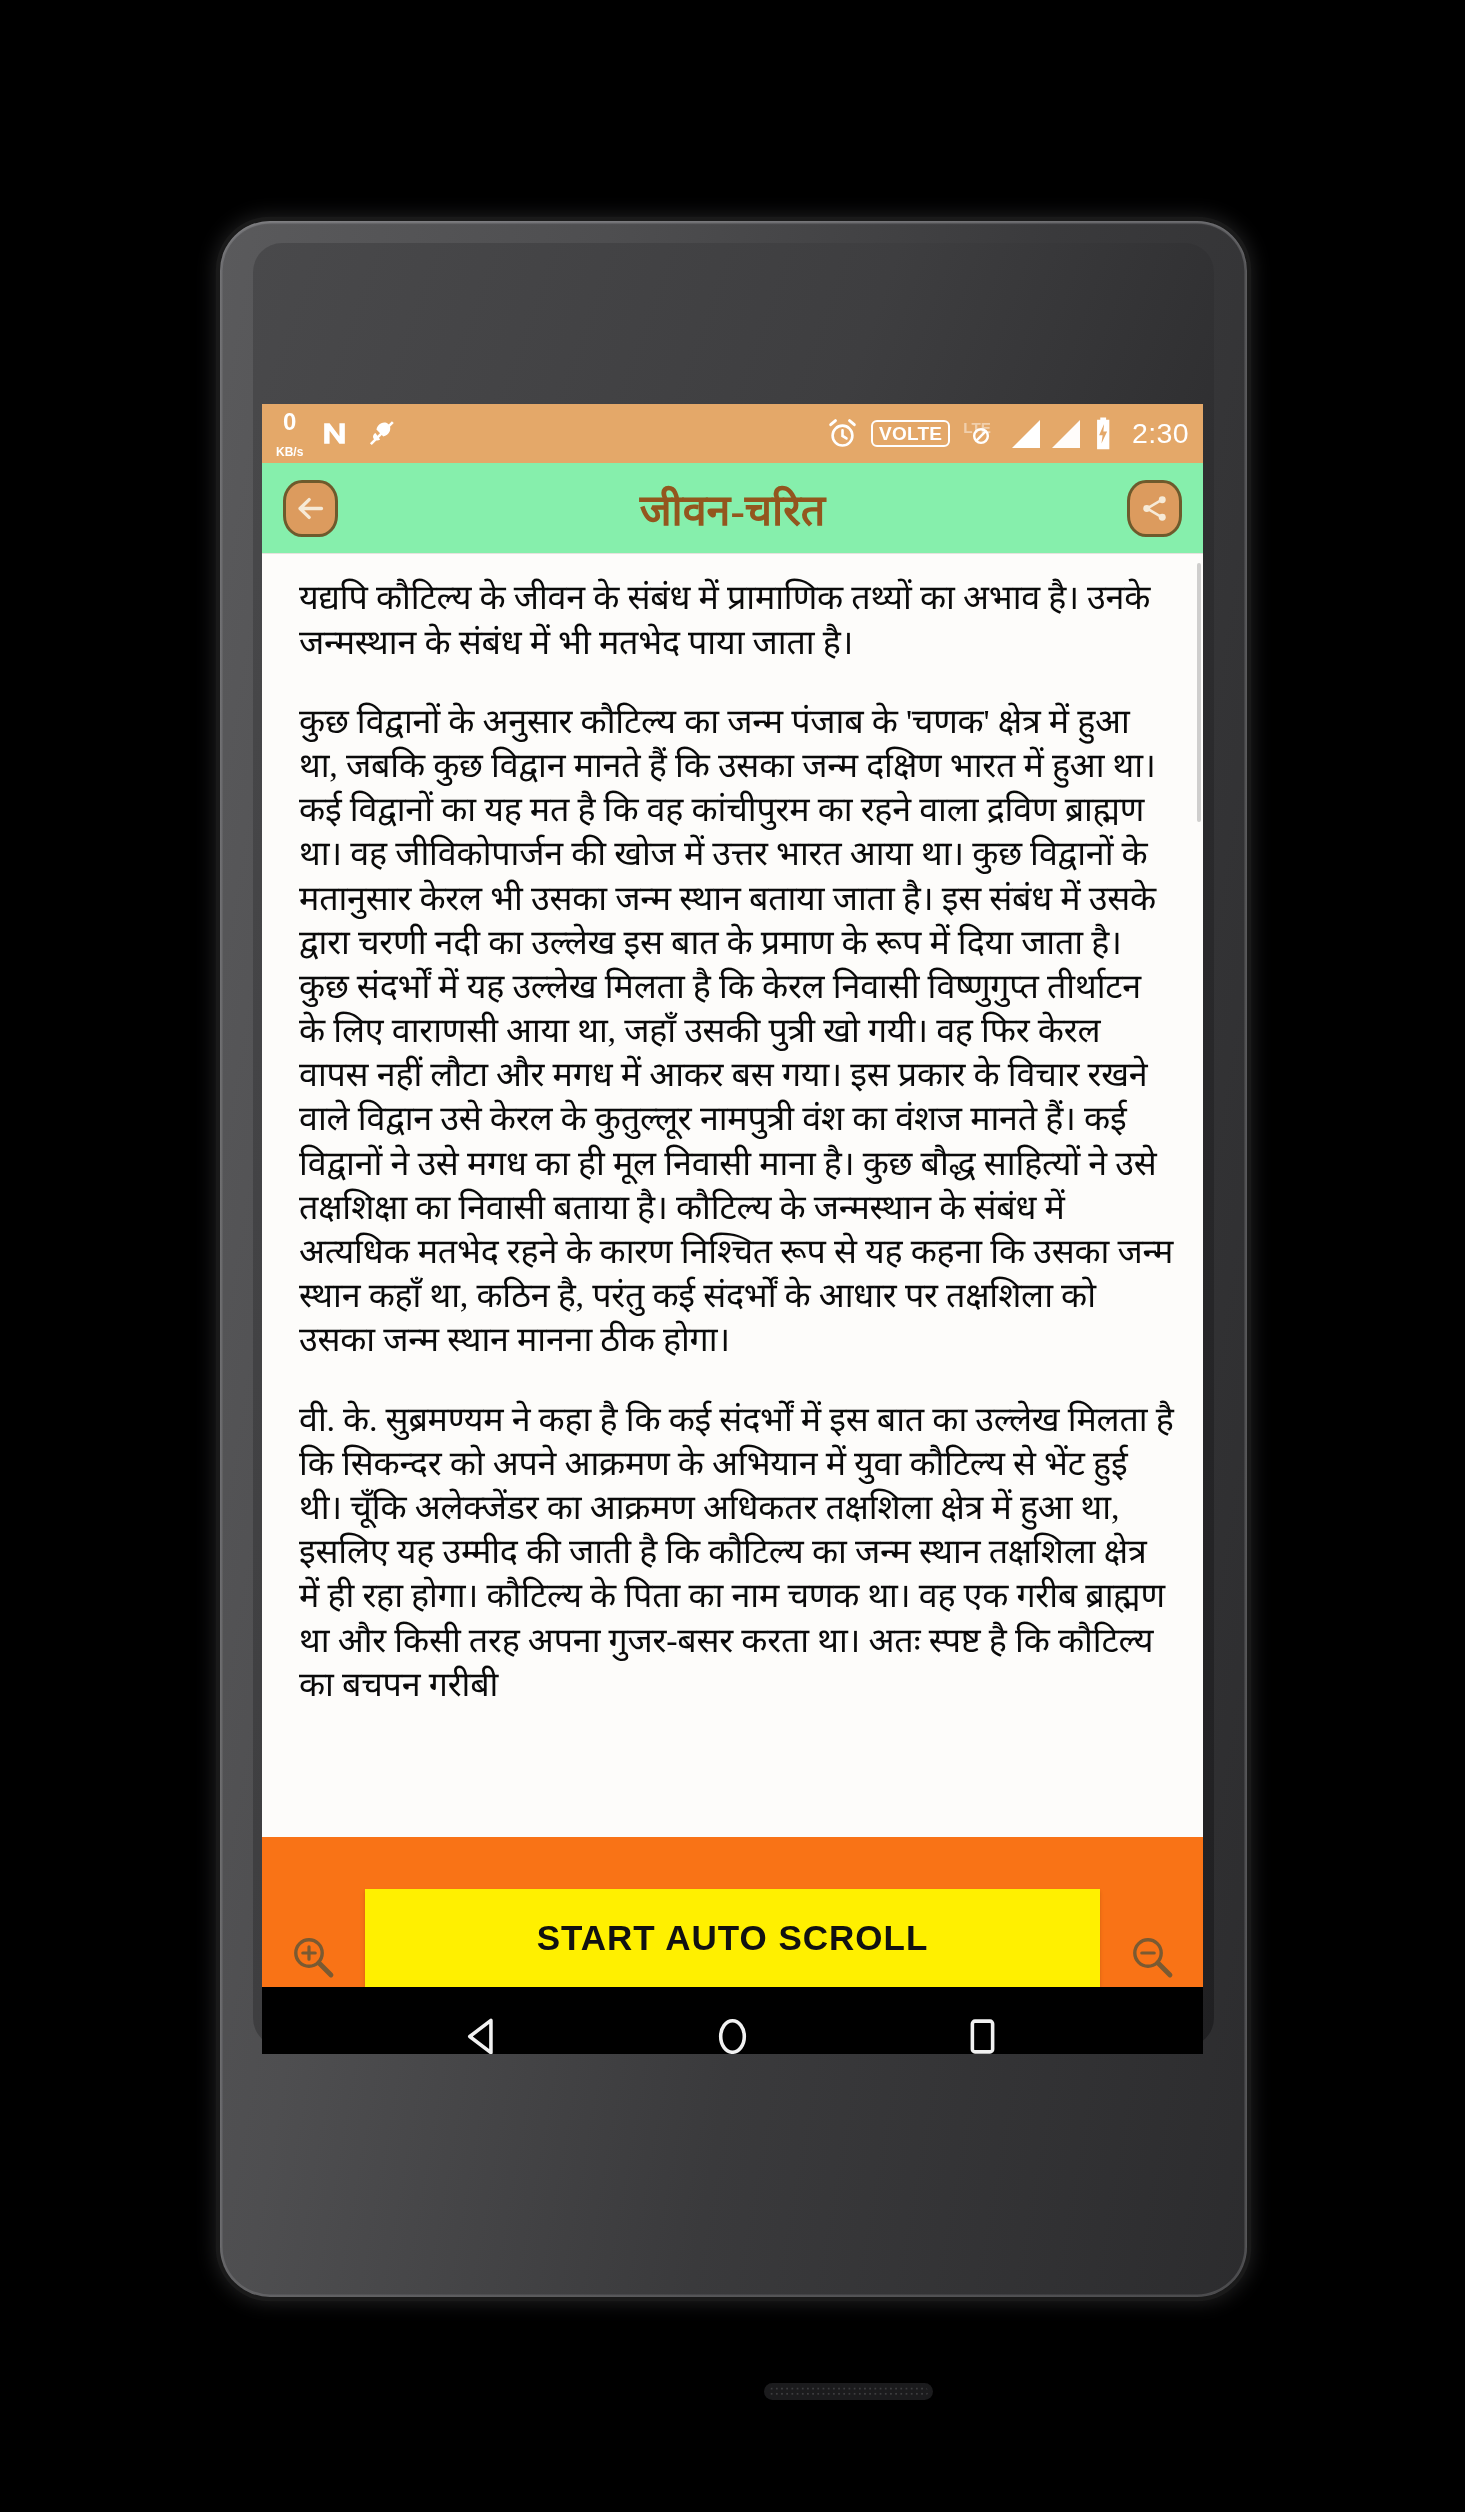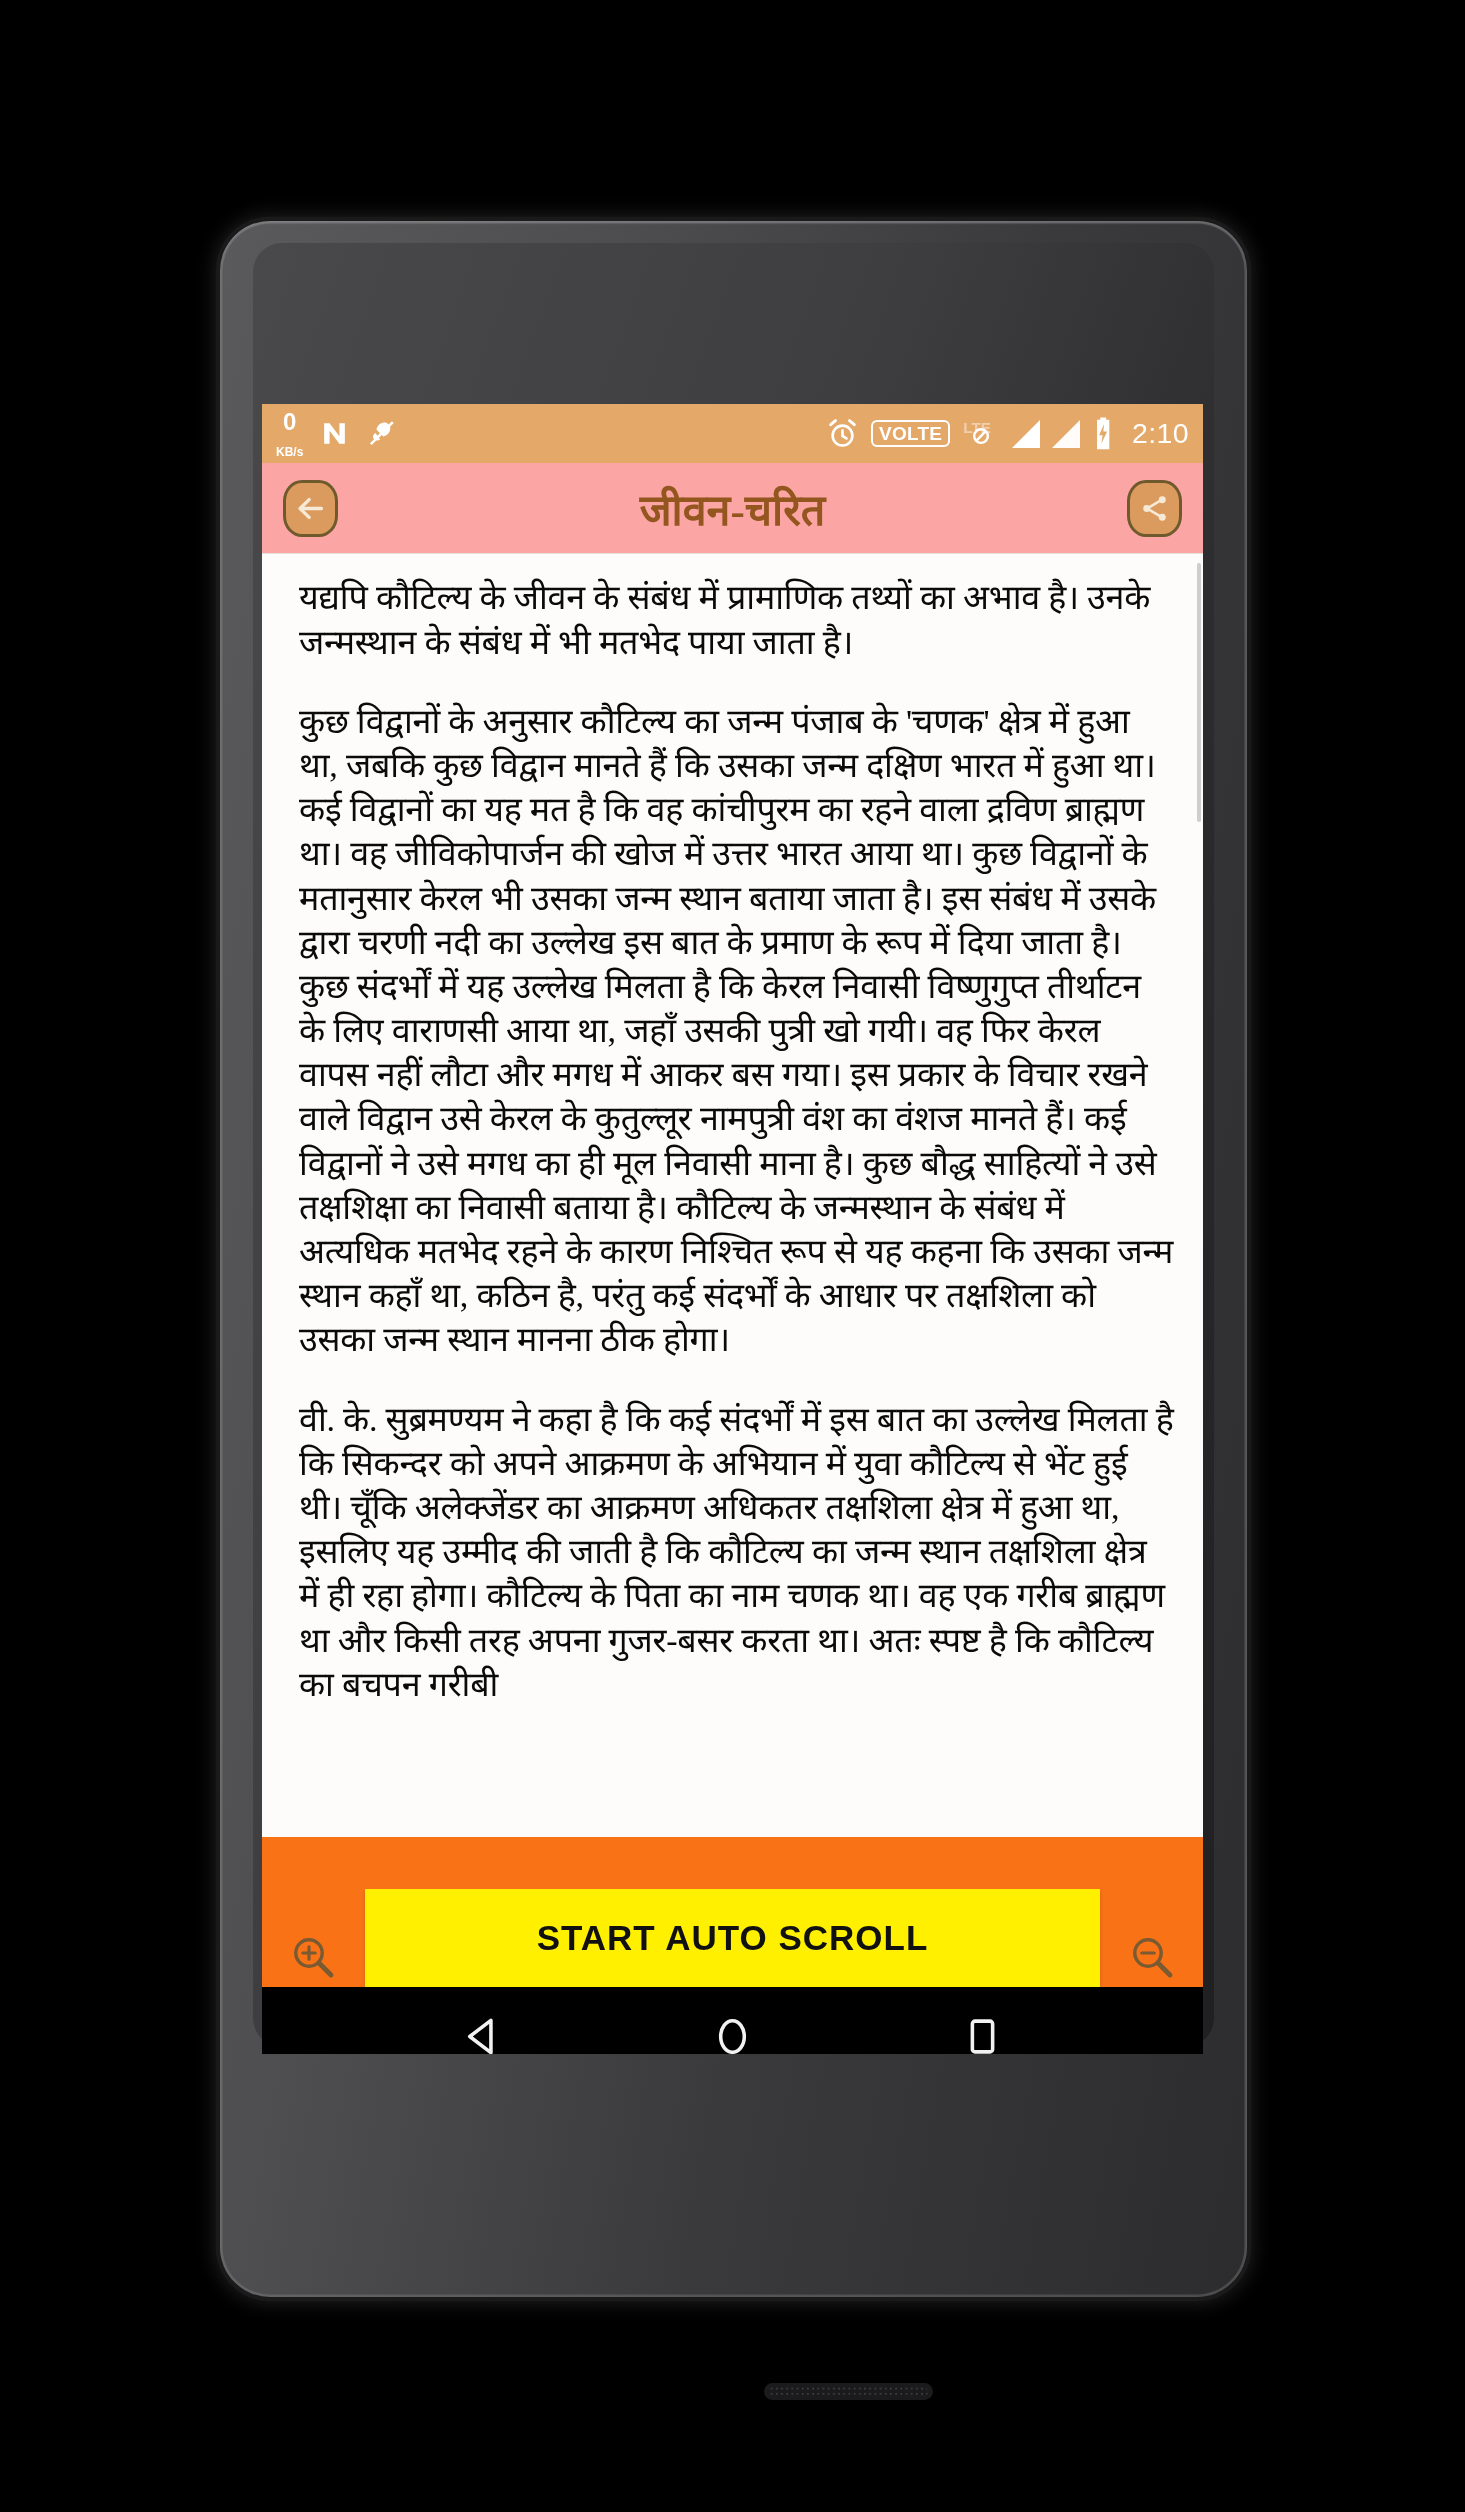--- a/index.html
+++ b/index.html
@@ -151,21 +151,21 @@
     width: 0; height: 0;
     border-style: solid;
     border-width: 0 0 28px 28px;
     border-color: transparent transparent #fff transparent;
   }
   .sig-tri.faded { opacity: .97; }
 
   
   #app-bar {
     height: 91px;
-    background: #fca5a5;
+    background: #86efac;
     display: flex;
     align-items: center;
     padding: 0 21px;
     box-sizing: border-box;
     border-bottom: 1.7px solid #e6e3de;
     position: relative;
   }
   .circ-btn {
     width: 55px;
     height: 57px;
@@ -321,21 +321,21 @@
         </svg>
 
         <div class="sig-tri"></div>
         <div class="sig-tri faded"></div>
 
         <svg class="sb-icon" width="22.4" height="35" viewBox="0 0 14 24">
           <path d="M5 1h4v1.6h2.2v20.2H2.8V2.6H5z" fill="#fff"></path>
           <path d="M7.6 5.4 4.2 13.2h2.4l-.8 5.6 3.9-8.2H7.1z" fill="#e4a869"></path>
         </svg>
 
-        <div id="status-clock">2:10</div>
+        <div id="status-clock">2:30</div>
       </div>
     </div>
 
     <div id="app-bar">
       <div class="circ-btn">
         <svg width="33" height="33" viewBox="0 0 24 24">
           <path d="M20 12H5M11 5.5 4.4 12 11 18.5" fill="none" stroke="#f6ead7" stroke-width="2.4" stroke-linecap="round" stroke-linejoin="round"></path>
         </svg>
       </div>
 

